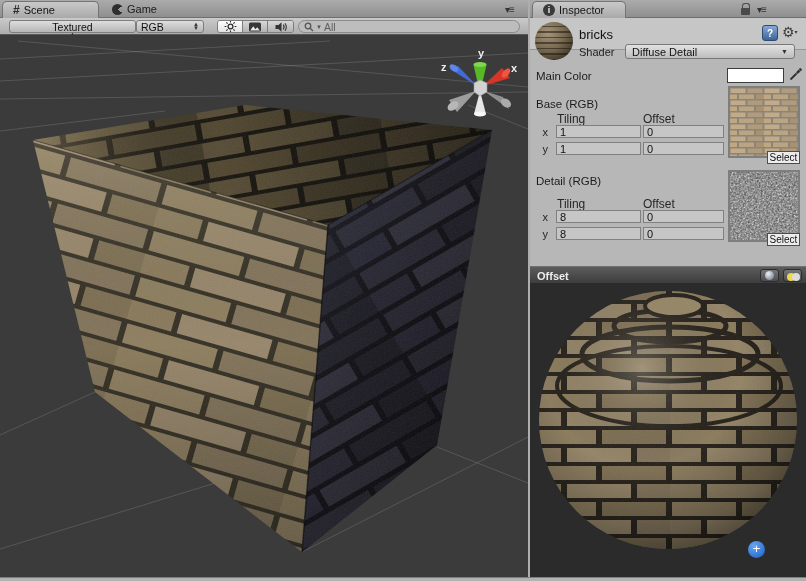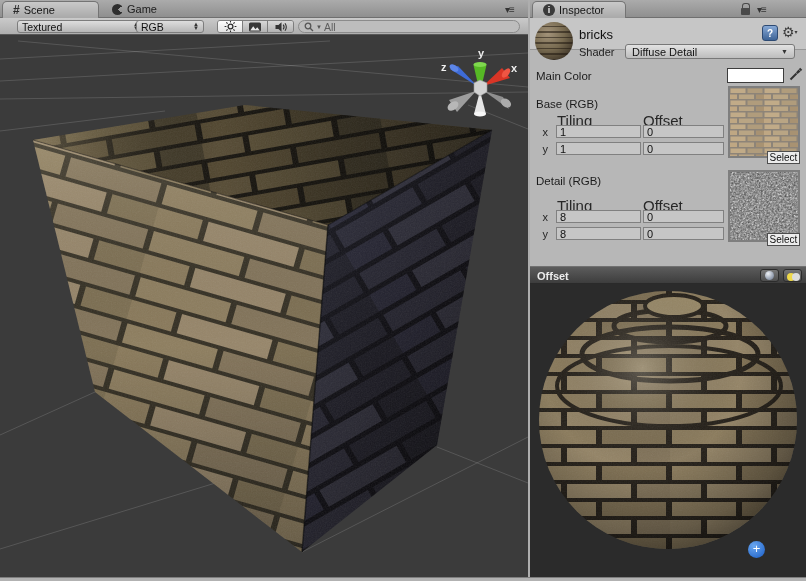--- a/index.html
+++ b/index.html
@@ -29,21 +29,21 @@
   .lock-icon { position:absolute; left:211px; top:8px; width:9px; height:7px; background:#4a4a4a; border-radius:1px; }
   .lock-icon::before { content:""; position:absolute; top:-5px; left:1px; width:6px; height:5px;
                        border:1.5px solid #4a4a4a; border-bottom:none; border-radius:3px 3px 0 0; }
 
   
   #toolbar { position:absolute; left:0; top:18px; width:528px; height:17px;
              background:linear-gradient(#cacaca,#aeaeae); border-bottom:1px solid #585858; }
   .dropdown { position:absolute; top:2px; height:13px; background:linear-gradient(#dedede,#b6b6b6);
               border:1px solid #7d7d7d; border-radius:3px; display:flex; align-items:center;
               font-size:10.5px; color:#111; padding:0 4px; }
-  #dd-textured { left:17px; width:127px; }
+  #dd-textured { left:9px; width:127px;flex-direction:column; }
   #dd-rgb { left:136px; width:68px; }
   .dd-label { flex:1; }
   .updown { display:flex; flex-direction:column; align-items:center; line-height:3.5px;
             font-size:6px; color:#333; }
   .btngroup { position:absolute; left:217px; top:2px; height:13px; display:flex;
               border:1px solid #7d7d7d; border-radius:3px; overflow:hidden; }
   .tbtn { width:25px; height:100%; display:flex; align-items:center; justify-content:center;
           background:linear-gradient(#d8d8d8,#b2b2b2); border-right:1px solid #7d7d7d; }
   .tbtn:last-child { border-right:none; }
   .tbtn.active { background:linear-gradient(#fdfdfd,#e3e3e3); }
@@ -79,21 +79,21 @@
                font-size:11px; color:#111; display:flex; align-items:center; padding:0 6px; }
   #shader-dd .arrow { margin-left:auto; font-size:7px; color:#333; }
   #help-icon { position:absolute; left:232px; top:7px; width:16px; height:16px; border-radius:3px;
                background:linear-gradient(#87a9d6,#3d6396); border:1px solid #2d4a73; color:#fff;
                font-size:10px; font-weight:bold; display:flex; align-items:center; justify-content:center; }
   #gear-icon { position:absolute; left:252px; top:6px; font-size:14px; color:#3d3d3d; }
   #gear-icon .caret { font-size:6px; vertical-align:3px; color:#3d3d3d; }
 
   #insp-body { position:absolute; left:0; top:46px; width:276px; height:202px; }
   .plabel { position:absolute; font-size:11.5px; color:#1c1c1c; }
-  .subhead { position:absolute; font-size:15px; color:#272727; }
+  .subhead { position:absolute; font-size:12px; color:#272727; }
   .axislab { position:absolute; width:10px; text-align:right; font-size:11px; color:#272727; }
   .pfield { position:absolute; height:13px; background:#c6c6c6; border:1px solid #808080;
             font-size:11px; color:#111; padding:0 3px; font-family:"Liberation Sans",sans-serif; }
   #main-color-label { left:6px; top:6px; }
   #main-color-swatch { position:absolute; left:197px; top:4px; width:57px; height:15px;
                        background:#ffffff; border:1px solid #3c3c3c; }
   #eyedropper-icon { position:absolute; left:258px; top:3px; }
   .thumb { position:absolute; left:198px; width:72px; height:72px; border:2px solid #7e7e7e; }
   #base-thumb { top:22px; }
   #detail-thumb { top:106px; }

